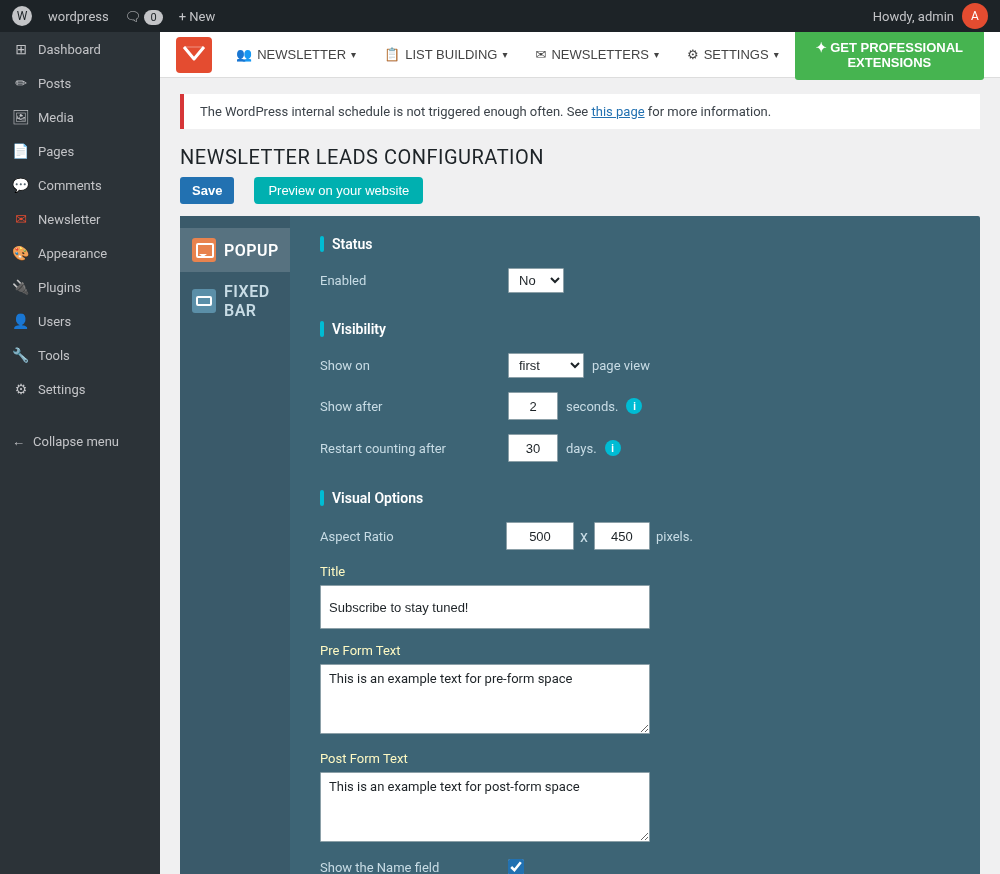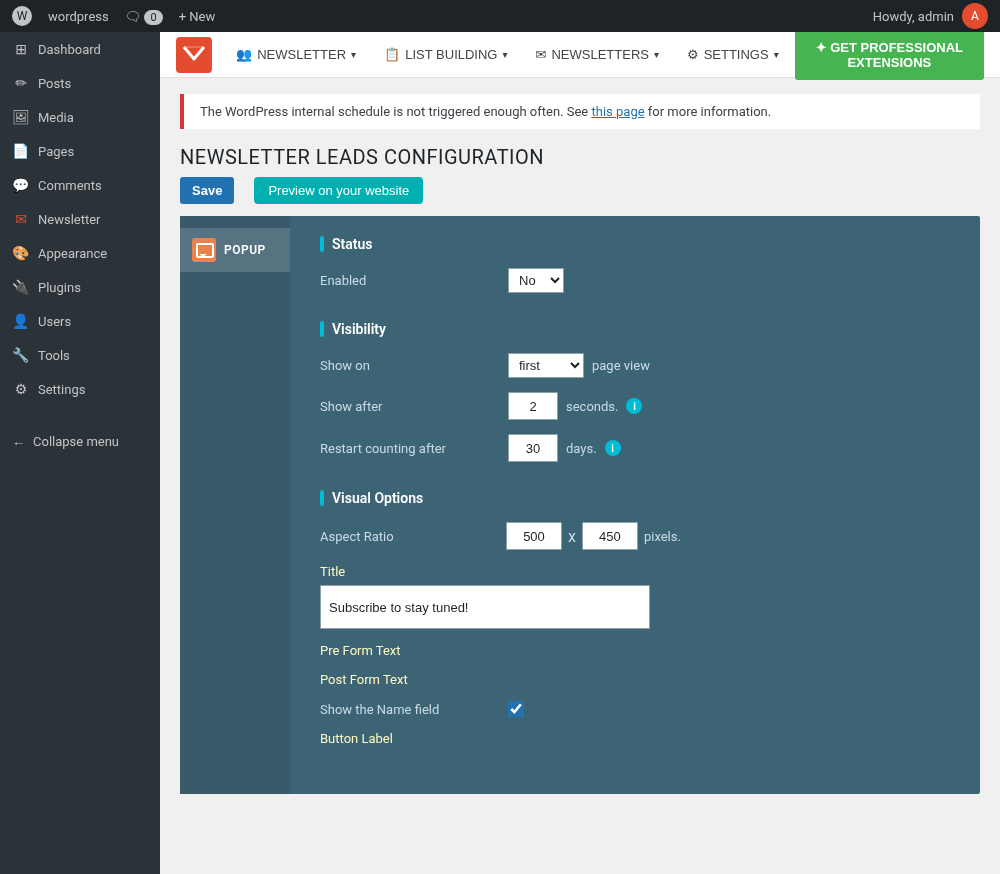--- a/index.html
+++ b/index.html
@@ -161,21 +161,21 @@
       background: #3a5a6a;
       flex-shrink: 0;
       padding: 12px 0;
     }
     .side-tab {
       display: flex;
       align-items: center;
       gap: 8px;
       padding: 10px 12px;
       color: #c8dce5;
-      font-size: 12px;
+      font-size: 16px;
       font-weight: 600;
       cursor: pointer;
       text-transform: uppercase;
       letter-spacing: 0.5px;
     }
     .side-tab.active { background: rgba(255,255,255,0.15); color: #fff; }
     .side-tab-icon { width: 24px; height: 24px; border-radius: 3px; display: flex; align-items: center; justify-content: center; font-size: 14px; flex-shrink: 0; }
     .popup-icon { background: #e8834e; }
     .fixedbar-icon { background: #5b8fa8; }
     .fixedbar-icon-inner { width: 16px; height: 10px; border: 2px solid #fff; border-radius: 2px; }
@@ -420,20 +420,26 @@
 
     <div class="main-panel">
 
       <div class="side-tabs">
         <div class="side-tab active">
           <div class="side-tab-icon popup-icon">
             <div class="popup-shape"></div>
           </div>
           <span>POPUP</span>
         </div>
+        <div class="side-tab">
+          <div class="side-tab-icon fixedbar-icon">
+            <div class="fixedbar-icon-inner"></div>
+          </div>
+          <span>FIXED BAR</span>
+        </div>
       </div>
 
       <div class="content-area">
 
         <div class="section">
           <div class="section-title">Status</div>
           <div class="form-row">
             <span class="form-label">Enabled</span>
             <select class="form-control">
               <option>No</option>
@@ -465,37 +471,39 @@
             <span class="text-unit">days.</span>
             <span class="info-icon">i</span>
           </div>
         </div>
 
         <div class="section">
           <div class="section-title">Visual Options</div>
 
           <div class="form-row aspect-ratio-row">
             <span class="form-label">Aspect Ratio</span>
-            <input type="text" class="form-control form-control-num" style="width: 56px;" value="500">
+            <input type="text" class="form-control form-control-num" style="width: 68px;" value="500">
             <span class="aspect-x">x</span>
             <input type="text" class="form-control form-control-num" style="width: 56px;" value="450">
             <span class="text-unit">pixels.</span>
           </div>
 
           <div style="margin-bottom:14px;">
             <span class="form-label-full">Title</span>
             <input type="text" class="form-control form-control-wide" value="Subscribe to stay tuned!" style="">
           </div>
 
           <div style="margin-bottom:14px;">
             <span class="form-label-full">Pre Form Text</span>
+            <textarea class="form-control" style="">This is an example text for pre-form space</textarea>
           </div>
 
           <div style="margin-bottom:14px;">
             <span class="form-label-full">Post Form Text</span>
+            <textarea class="form-control" style="">This is an example text for post-form space</textarea>
           </div>
 
           <div class="form-check">
             <span class="form-label">Show the Name field</span>
             <input type="checkbox" id="show-name-check" checked="" style="">
           </div>
 
           <div style="margin-bottom:14px;">
             <span class="form-label-full">Button Label</span>
 

